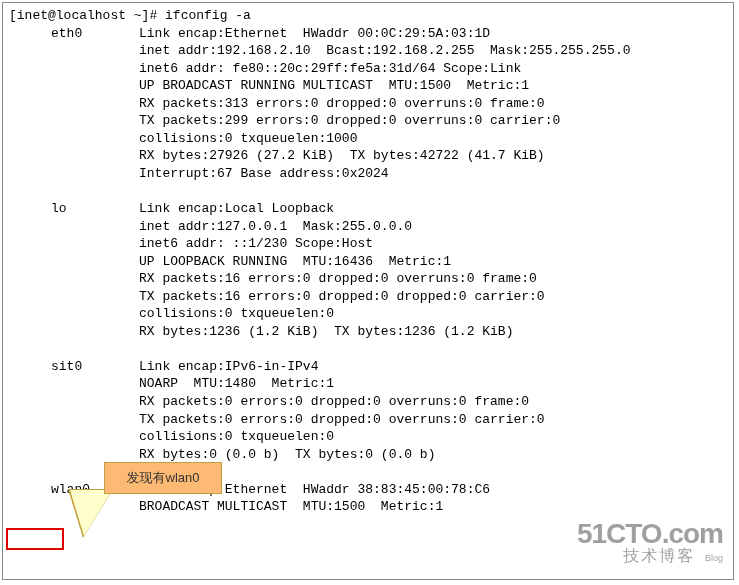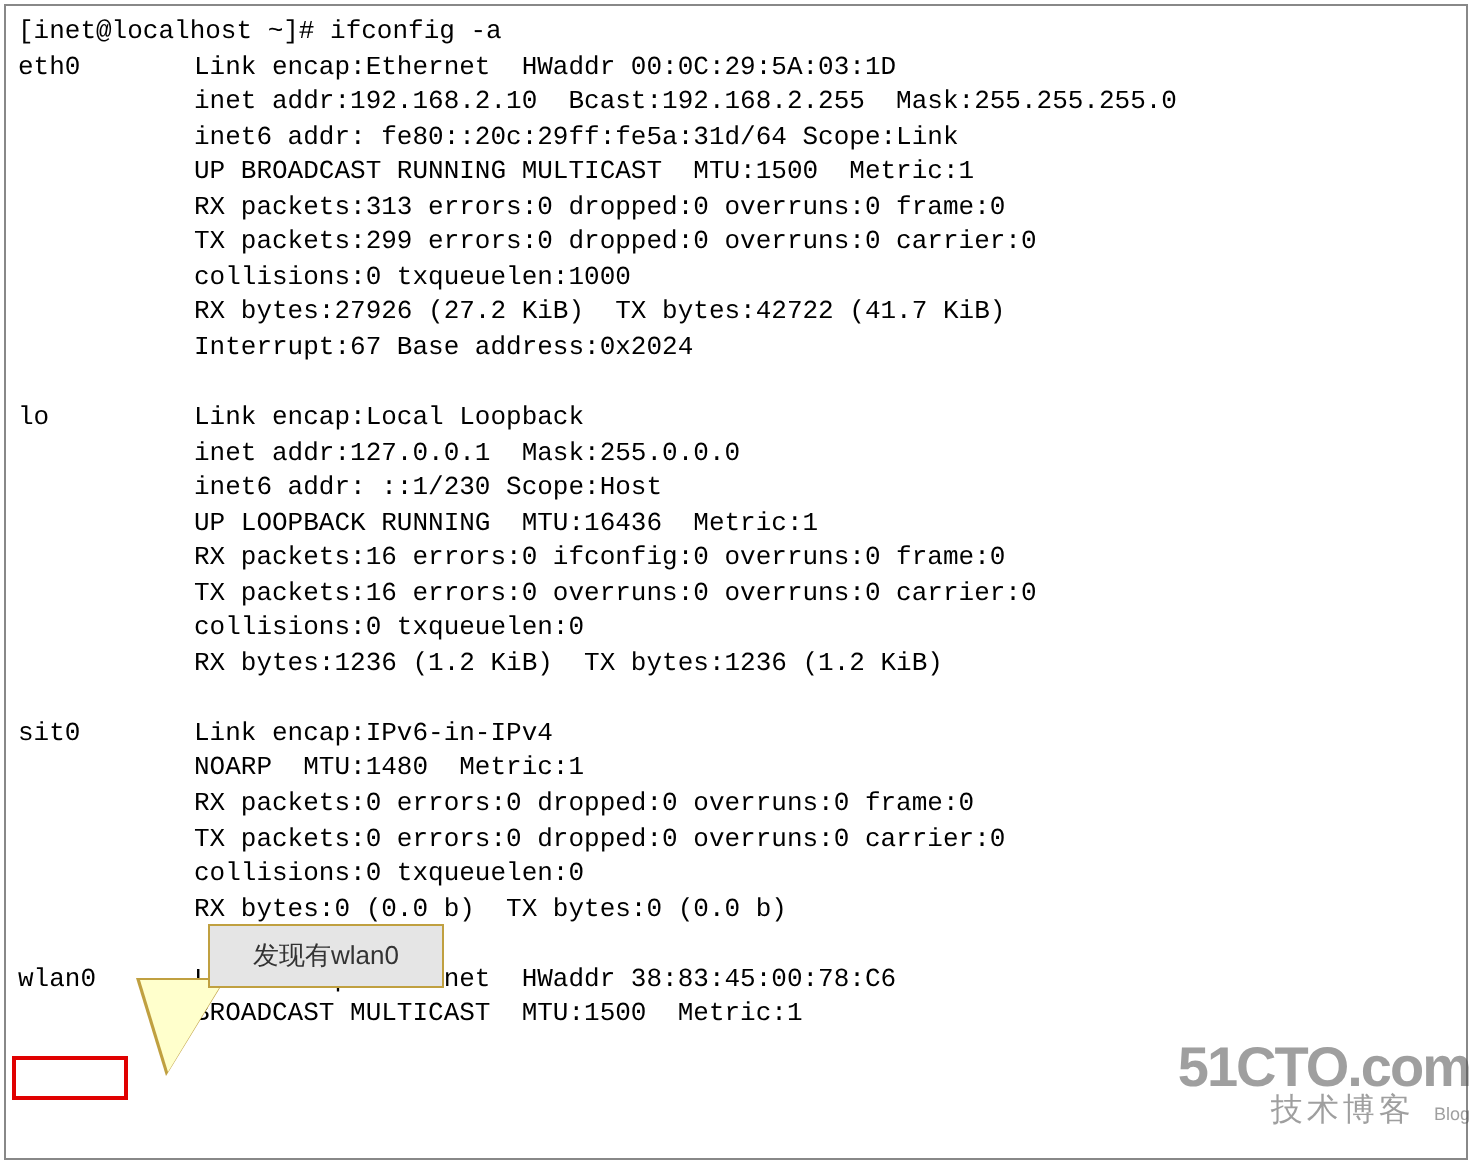--- a/index.html
+++ b/index.html
@@ -20,29 +20,29 @@
     position: absolute;
     left: 2px; top: 2px;
     width: 732px; height: 578px;
     border: 1px solid #888;
     background: #fff;
   }
   .terminal {
     padding: 4px 6px;
     white-space: pre;
   }
-  .iface-col { display: inline-block; width: 88px; vertical-align: top; }
+  .iface-col { display: inline-block; width: 88px; vertical-align: top; margin-left: 42px; }
   .detail { display: inline-block; vertical-align: top; }
   .callout {
     position: absolute;
     left: 104px;
     top: 462px;
     width: 118px;
     padding: 6px 8px;
-    background: #e5e5e5;
+    background: #fdba74;
     border: 1px solid #c0a040;
     font-family: "SimSun","Microsoft YaHei",sans-serif;
     font-size: 13px;
     color: #333;
     text-align: center;
     z-index: 5;
   }
   .tail {
     position: absolute;
     left: 70px;
@@ -68,21 +68,21 @@
     left: 6px;
     top: 528px;
     width: 58px;
     height: 22px;
     border: 2px solid #e00000;
     z-index: 2;
     background: transparent;
   }
   .watermark {
     position: absolute;
-    right: 4px;
+    right: 16px;
     bottom: 20px;
     color: rgba(80,80,80,0.55);
     font-family: Arial, sans-serif;
     text-align: right;
     line-height: 1.05;
     z-index: 10;
   }
   .watermark .big {
     font-size: 28px;
     font-weight: 900;
@@ -111,22 +111,22 @@
 <span class="iface-col"></span><span class="detail">RX packets:313 errors:0 dropped:0 overruns:0 frame:0</span>
 <span class="iface-col"></span><span class="detail">TX packets:299 errors:0 dropped:0 overruns:0 carrier:0</span>
 <span class="iface-col"></span><span class="detail">collisions:0 txqueuelen:1000</span>
 <span class="iface-col"></span><span class="detail">RX bytes:27926 (27.2 KiB)  TX bytes:42722 (41.7 KiB)</span>
 <span class="iface-col"></span><span class="detail">Interrupt:67 Base address:0x2024</span>
 
 <span class="iface-col">lo</span><span class="detail">Link encap:Local Loopback</span>
 <span class="iface-col"></span><span class="detail">inet addr:127.0.0.1  Mask:255.0.0.0</span>
 <span class="iface-col"></span><span class="detail">inet6 addr: ::1/230 Scope:Host</span>
 <span class="iface-col"></span><span class="detail">UP LOOPBACK RUNNING  MTU:16436  Metric:1</span>
-<span class="iface-col"></span><span class="detail">RX packets:16 errors:0 ifconfig:0 overruns:0 frame:0</span>
-<span class="iface-col"></span><span class="detail">TX packets:16 errors:0 overruns:0 overruns:0 carrier:0</span>
+<span class="iface-col"></span><span class="detail">RX packets:16 errors:0 dropped:0 overruns:0 frame:0</span>
+<span class="iface-col"></span><span class="detail">TX packets:16 errors:0 dropped:0 dropped:0 carrier:0</span>
 <span class="iface-col"></span><span class="detail">collisions:0 txqueuelen:0</span>
 <span class="iface-col"></span><span class="detail">RX bytes:1236 (1.2 KiB)  TX bytes:1236 (1.2 KiB)</span>
 
 <span class="iface-col">sit0</span><span class="detail">Link encap:IPv6-in-IPv4</span>
 <span class="iface-col"></span><span class="detail">NOARP  MTU:1480  Metric:1</span>
 <span class="iface-col"></span><span class="detail">RX packets:0 errors:0 dropped:0 overruns:0 frame:0</span>
 <span class="iface-col"></span><span class="detail">TX packets:0 errors:0 dropped:0 overruns:0 carrier:0</span>
 <span class="iface-col"></span><span class="detail">collisions:0 txqueuelen:0</span>
 <span class="iface-col"></span><span class="detail">RX bytes:0 (0.0 b)  TX bytes:0 (0.0 b)</span>
 

